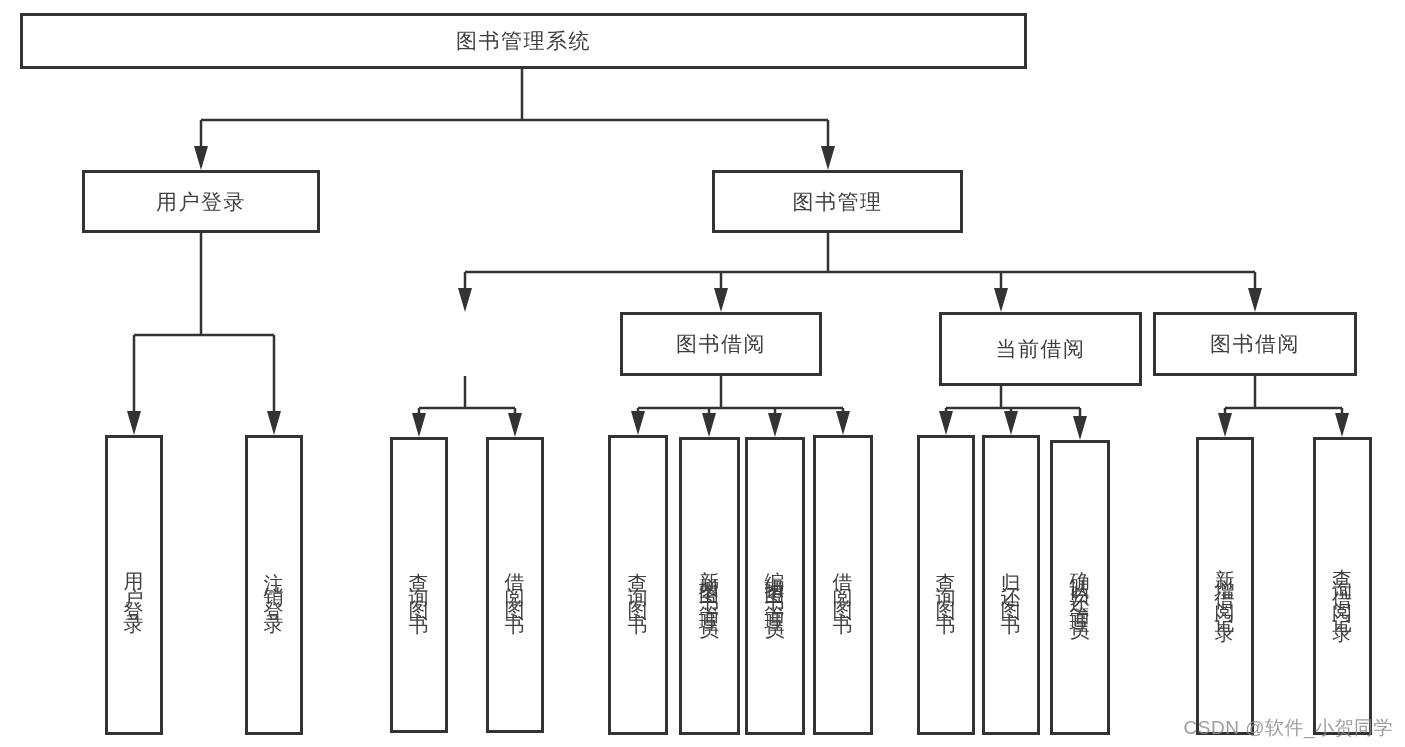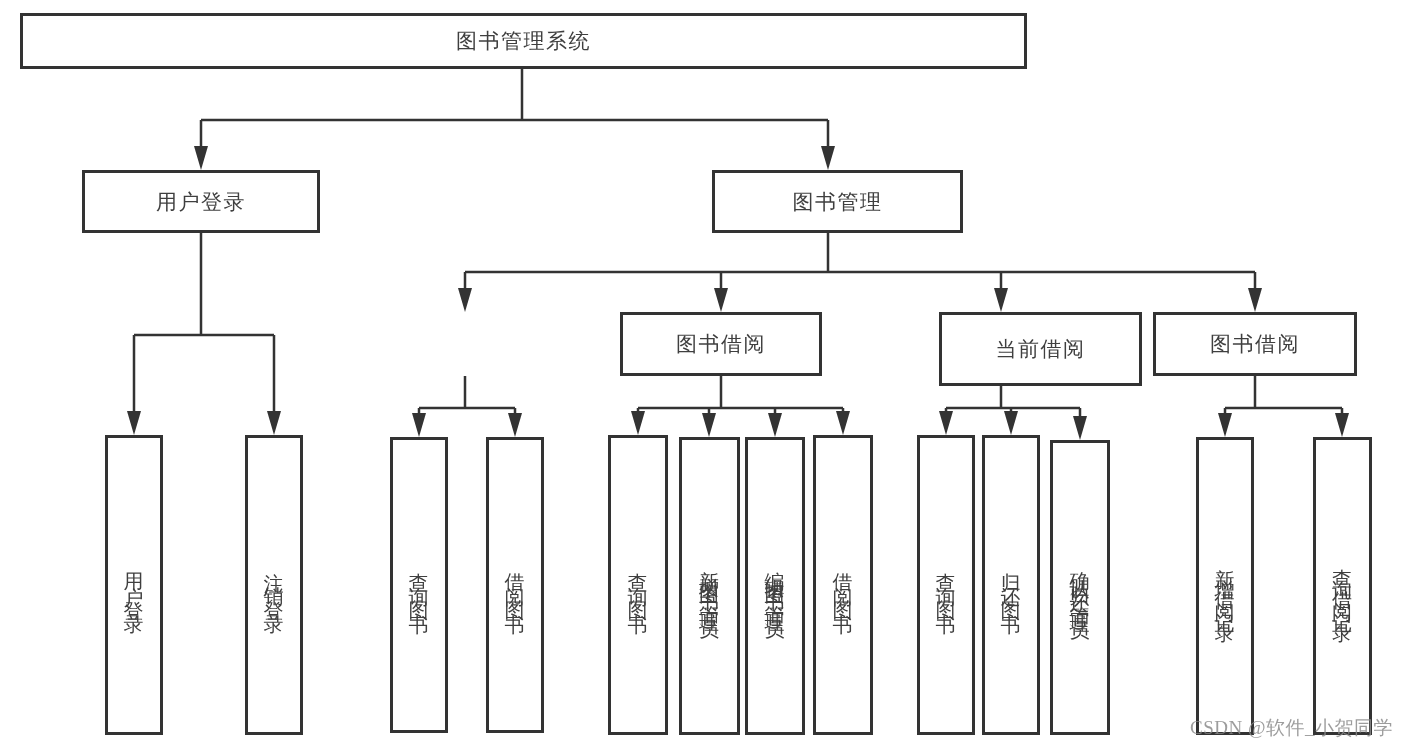--- a/index.html
+++ b/index.html
@@ -51,21 +51,20 @@
   .node.v.chars9 span { letter-spacing: 7px; }
   #watermark {
     position: absolute;
     right: 12px;
     bottom: 6px;
     z-index: 5;
     font-size: 19px;
     color: rgba(140, 140, 140, 0.85);
     letter-spacing: 0.5px;
     white-space: nowrap;
-    font-family: Liberation Serif, serif;
   }
 </style>
 </head>
 <body>
 
 <div id="canvas">
 
   <svg id="connectors" viewBox="0 0 1405 747" xmlns="http://www.w3.org/2000/svg">
     <g stroke="#333333" stroke-width="2.5" fill="none">
 

